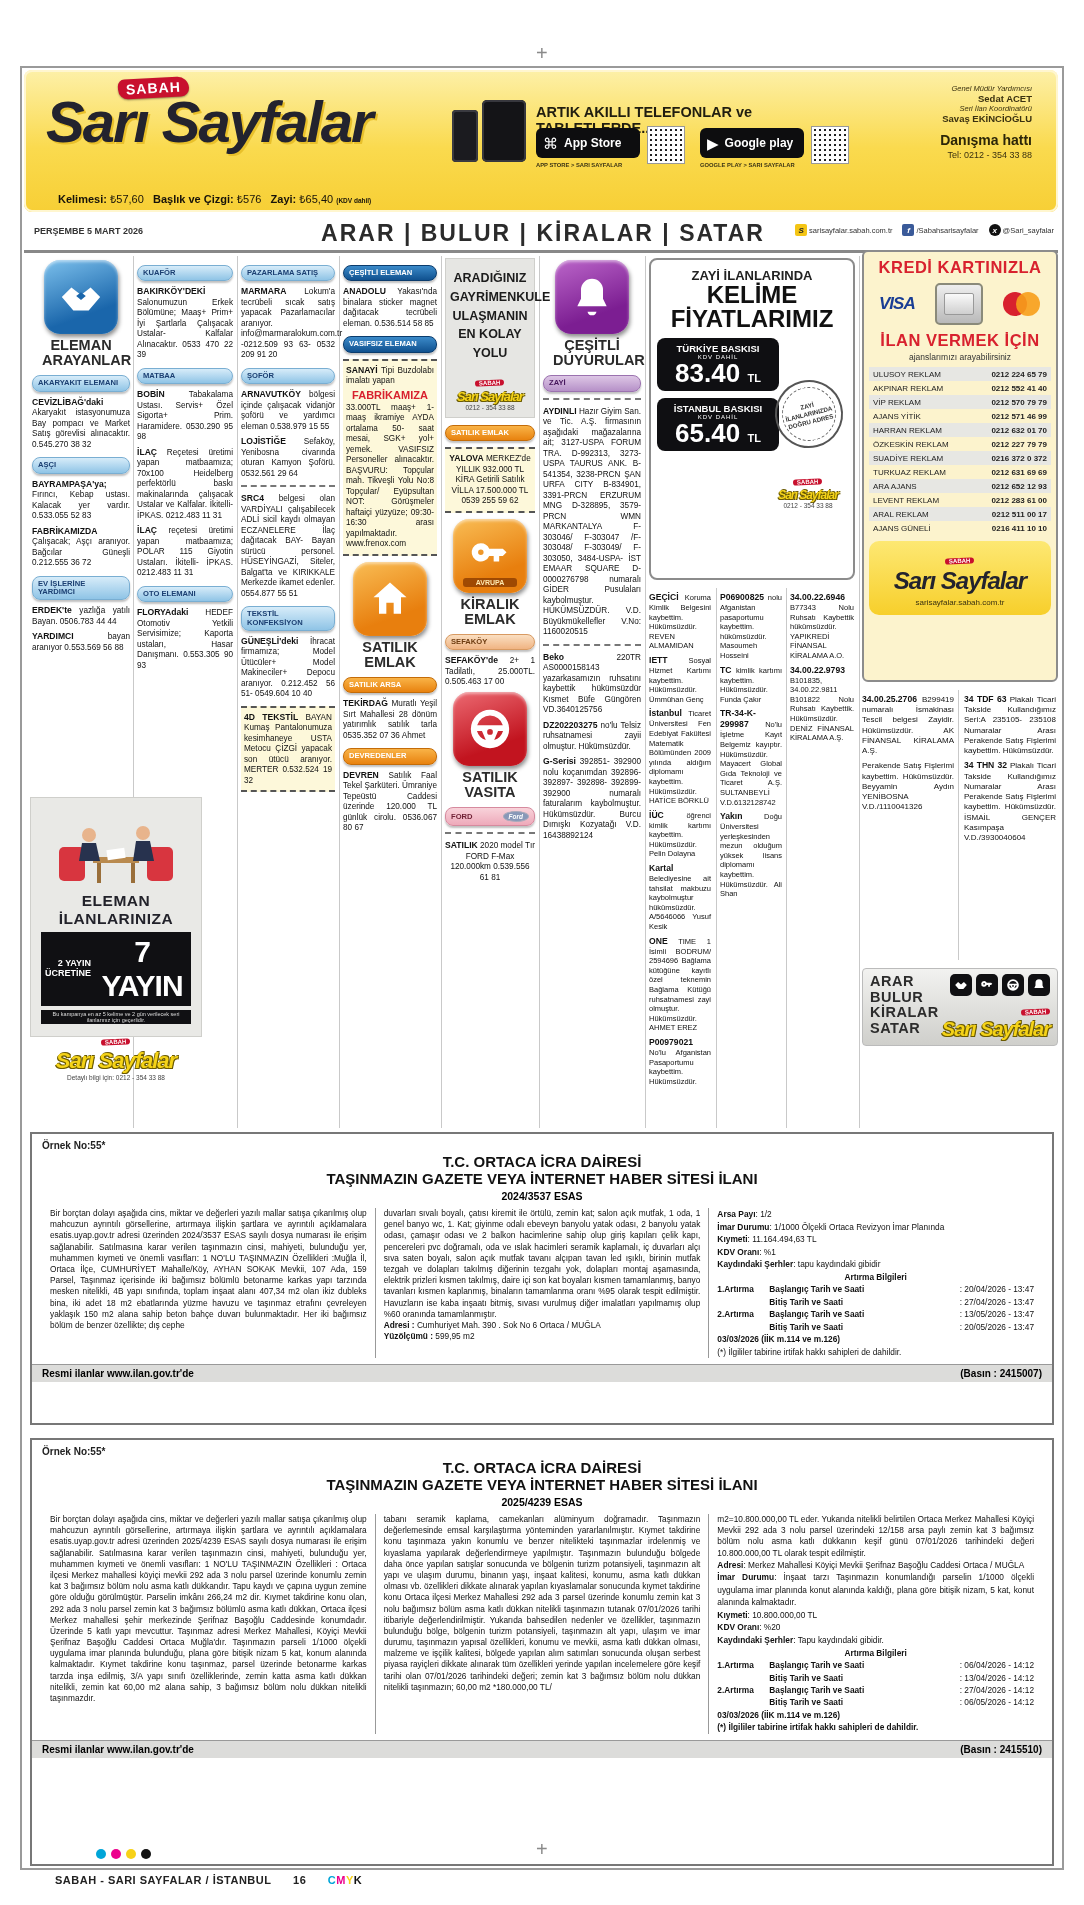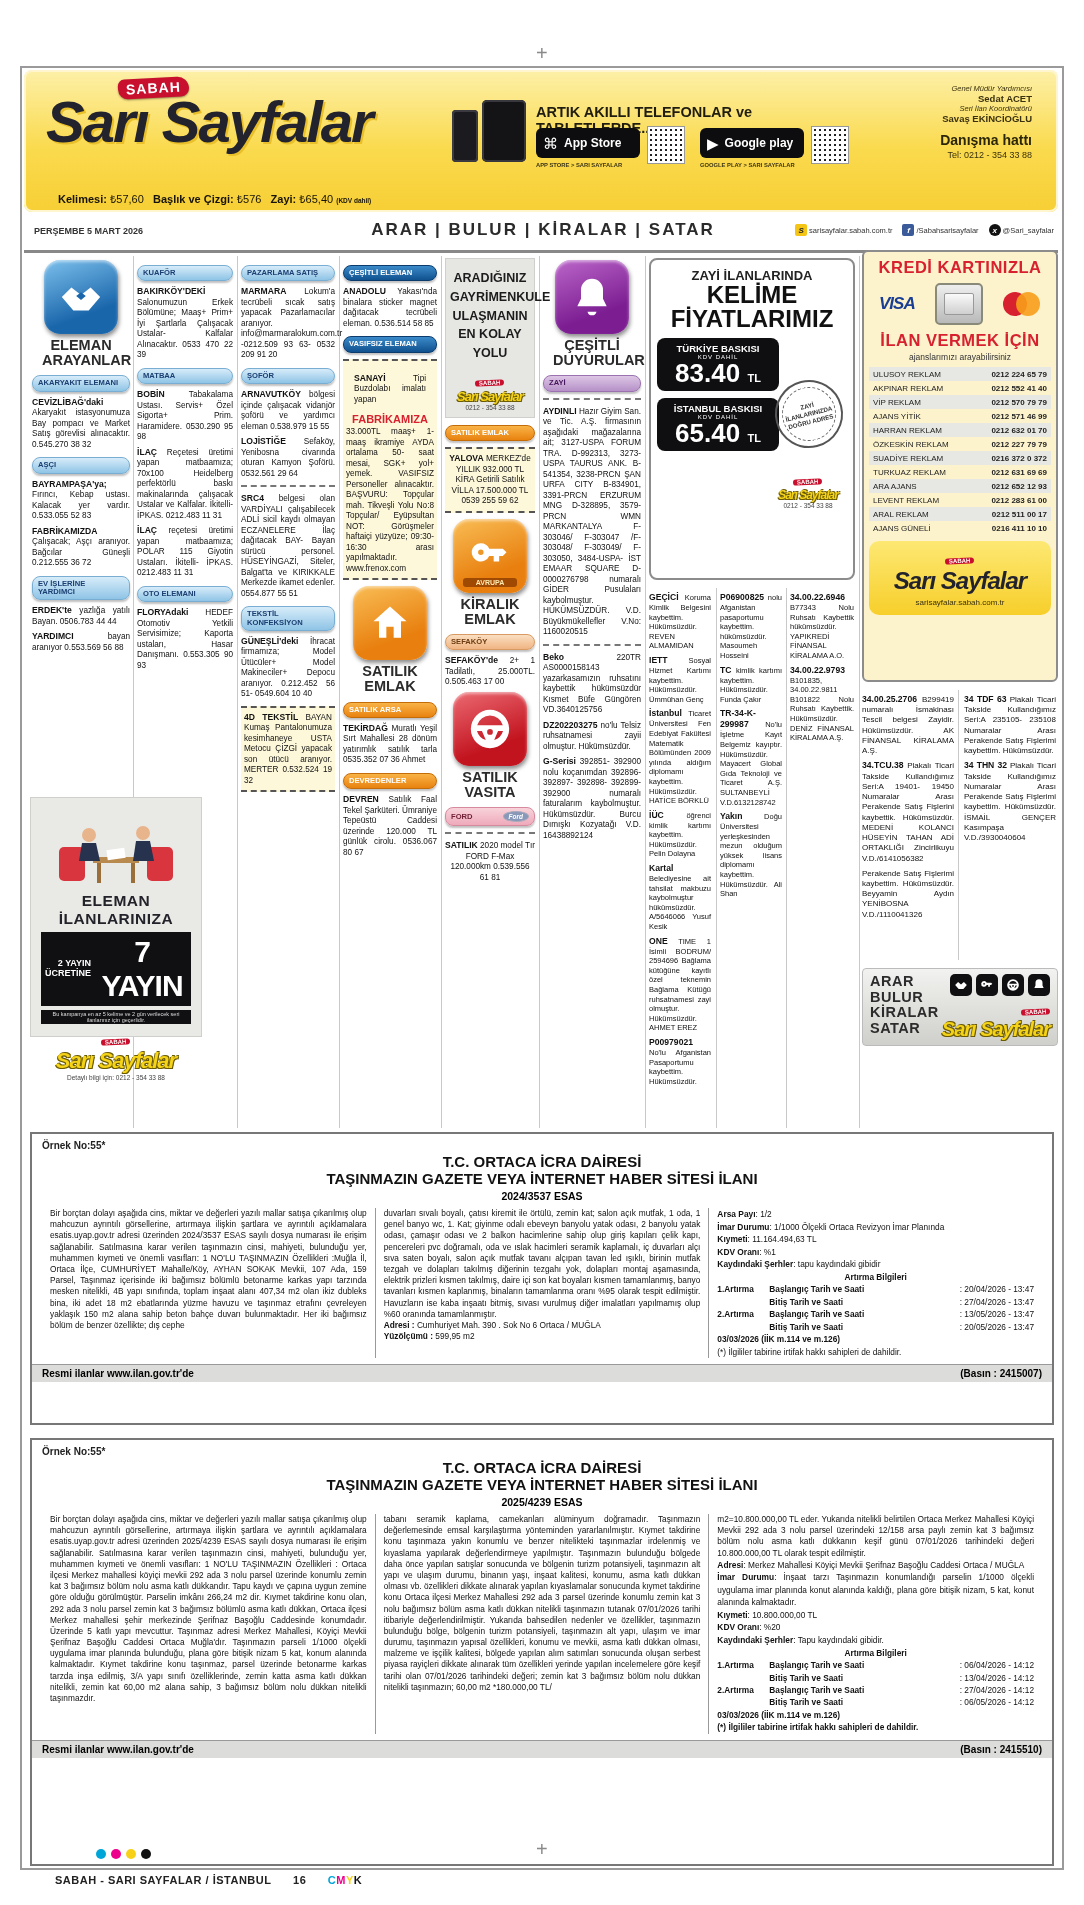--- a/index.html
+++ b/index.html
@@ -26,21 +26,21 @@
   .hstaff .t{font-size:7.5px;font-style:italic;}
   .hstaff .n{font-size:9.5px;font-weight:bold;}
   .hstaff .hot{font-size:14px;font-weight:bold;margin-top:8px;color:#2c2608;}
   .hstaff .tel{font-size:9px;margin-top:2px;}
   .hprice{position:absolute;left:34px;bottom:6px;font-size:11px;color:#17130a;font-weight:bold;}
   .hprice .v{font-weight:normal;}
   .hprice .small{font-size:6.5px;}
   
   .navbar{position:absolute;left:24px;top:214px;width:1034px;height:36px;}
   .nav-date{position:absolute;left:10px;top:12px;font-size:9px;font-weight:bold;color:#333;}
-  .nav-slogan{position:absolute;left:4px;right:0;top:6px;text-align:center;font-size:17px;font-weight:bold;color:#2b2b2b;letter-spacing:2px;}
+  .nav-slogan{position:absolute;left:4px;right:0;top:6px;text-align:center;font-size:23px;font-weight:bold;color:#2b2b2b;letter-spacing:2px;}
   .nav-soc{position:absolute;right:4px;top:10px;display:flex;gap:10px;align-items:center;font-size:7.5px;color:#333;}
   .soc-ico{display:inline-flex;width:12px;height:12px;border-radius:2px;color:#fff;align-items:center;justify-content:center;font-weight:bold;font-size:8px;margin-right:2px;}
   .nav-rule{position:absolute;left:24px;top:250px;width:1034px;border-top:3px solid #888;}
   
   .vline{position:absolute;top:256px;height:872px;width:1px;background:#c9c9c9;}
   .col{position:absolute;top:258px;}
   .pill{display:block;border-radius:8px;padding:3px 5px;font-weight:bold;font-size:7.6px;color:#1b3f72;
         background:linear-gradient(#d7ecf9,#8fc4e6);border:1px solid #79aed2;box-shadow:0 2px 2px rgba(0,0,0,.25);margin:7px 0 5px;line-height:1.1;}
   .pill.dark{background:linear-gradient(#3b8ac9,#10518f);color:#fff;border-color:#0b3c6d;}
   .pill.orange{background:linear-gradient(#f9b347,#e8820f);color:#fff;border-color:#c46c08;}
@@ -247,21 +247,21 @@
     <div class="yellowad">
       <p class="ad" style="margin:0;"><b>4D TEKSTİL</b> <span>BAYAN Kumaş Pantalonumuza kesimhaneye USTA Metocu ÇİZGİ yapacak son ütücü aranıyor. MERTER 0.532.524 19 32</span></p>
     </div>
   </div>
 
   <div class="col" style="left:343px;width:94px;">
     <span class="pill dark">ÇEŞİTLİ ELEMAN</span>
     <p class="ad"><b>ANADOLU</b> <span>Yakası'nda binalara sticker magnet dağıtacak tecrübeli eleman. 0.536.514 58 85</span></p>
     <span class="pill dark">VASIFSIZ ELEMAN</span>
     <div class="yellowad">
-      <p class="ad" style="margin:8px;"><b>SANAYİ</b> <span>Tipi Buzdolabı imalatı yapan</span></p>
+      <p class="ad" style="margin:0;"><b>SANAYİ</b> <span>Tipi Buzdolabı imalatı yapan</span></p>
       <div class="redlead">FABRİKAMIZA</div>
       <p class="ad" style="margin:0;">33.000TL maaş+ 1-maaş ikramiye AYDA ortalama 50- saat mesai, SGK+ yol+ yemek. VASIFSIZ Personeller alınacaktır. BAŞVURU: Topçular mah. Tikveşli Yolu No:8 Topçular/ Eyüpsultan NOT: Görüşmeler haftaiçi yüzyüze; 09:30- 16:30 arası yapılmaktadır. www.frenox.com</p>
     </div>
     <div class="tile orange">
       <svg width="44" height="44" viewBox="0 0 24 24">
           <path fill="#fff" d="M12 3l9 8h-3v9h-4v-6h-4v6H6v-9H3z"></path>
         </svg>
     </div>
     <div class="sect-title">SATILIK EMLAK</div>
     <span class="pill orange">SATILIK ARSA</span>
@@ -432,21 +432,20 @@
     </div>
     <div class="klogobox">
       <span class="minibadge">SABAH</span>
       <div class="script" style="font-size:24px;color:#23232e;">Sarı Sayfalar</div>
       <div style="font-size:8px;color:#3a3110;margin-top:3px;">sarisayfalar.sabah.com.tr</div>
     </div>
   </div>
 
   <div class="kzayi" style="left:862px;width:92px;">
     <p class="ad"><b>34.00.25.2706</b> <span>B299419 numaralı İsmakinası Tescil belgesi Zayidir. Hükümsüzdür. AK FİNANSAL KİRALAMA A.Ş.</span></p>
-    <p class="ad"><b>34.TCU.38</b> <span>Plakalı Ticari Takside Kullandığımız Seri:A 19401- 19450 Numaralar Arası Perakende Satış Fişlerini kaybettik. Hükümsüzdür. MEDENİ KOLANCI HÜSEYİN TAHAN ADİ ORTAKLIĞI Zincirlikuyu V.D./6141056382</span></p>
     <p class="ad"><b></b> <span>Perakende Satış Fişlerimi kaybettim. Hükümsüzdür. Beyyamin Aydın YENİBOSNA V.D./1110041326</span></p>
   </div>
   <div style="position:absolute;left:958px;top:690px;height:270px;width:1px;background:#c9c9c9;"></div>
   <div class="kzayi" style="left:964px;width:92px;">
     <p class="ad"><b>34 TDF 63</b> <span>Plakalı Ticari Takside Kullandığımız Seri:A 235105- 235108 Numaralar Arası Perakende Satış Fişlerimi kaybettim. Hükümsüzdür.</span></p>
     <p class="ad"><b>34 THN 32</b> <span>Plakalı Ticari Takside Kullandığımız Numaralar Arası Perakende Satış Fişlerimi kaybettim. Hükümsüzdür. İSMAİL GENÇER Kasımpaşa V.D./3930040604</span></p>
   </div>
 
   <div class="promo7">
     <div class="ill">

